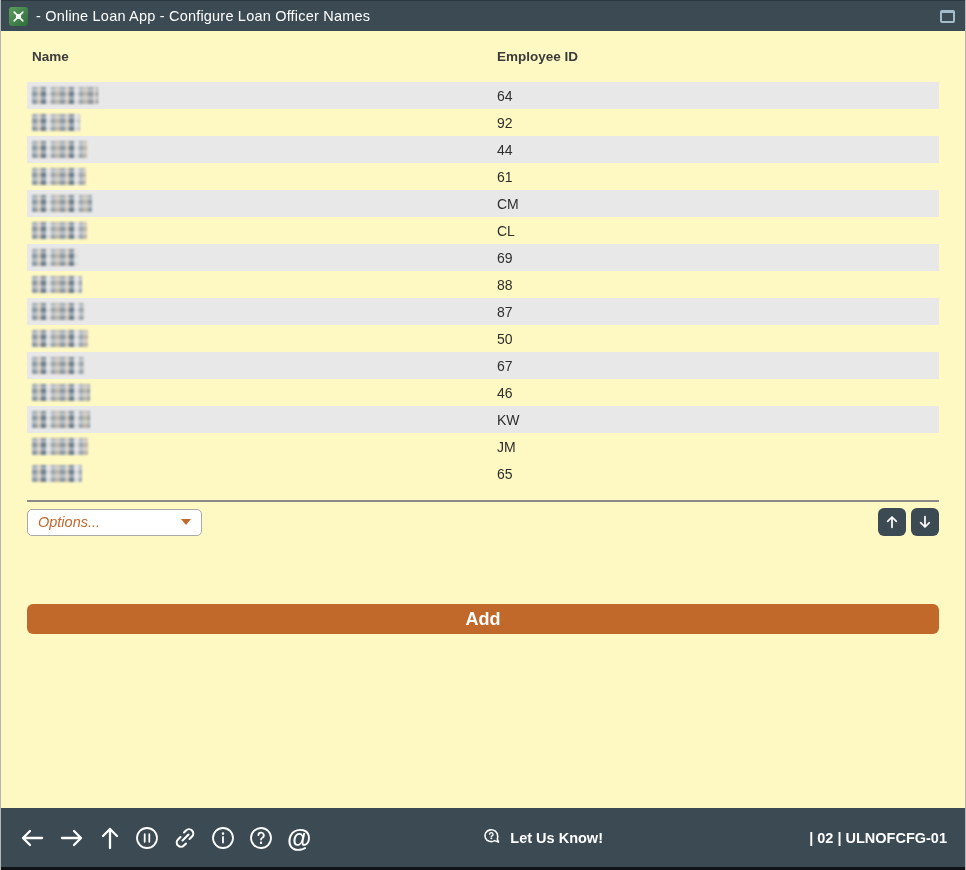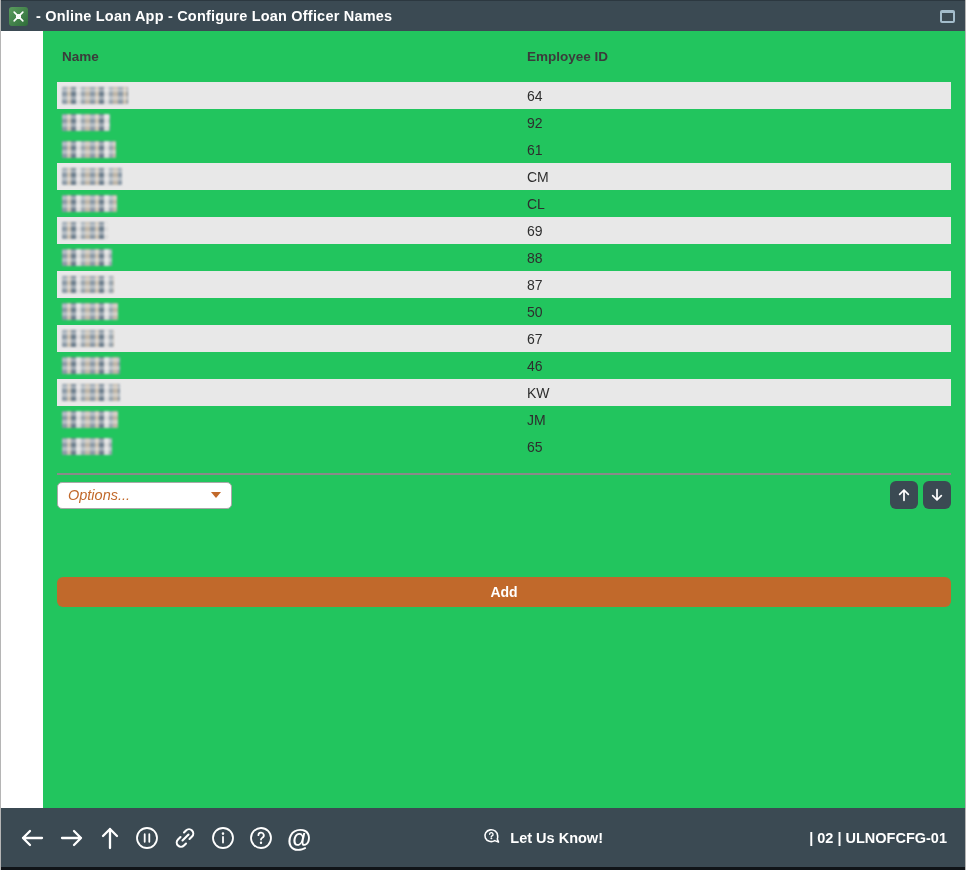--- a/index.html
+++ b/index.html
@@ -21,32 +21,32 @@
     padding: 0 10px 0 8px;
     border-top: 1px solid #2c3840;
   }
   .app-icon {
     width: 19px; height: 19px; border-radius: 3px;
     background: linear-gradient(135deg, #5a9c5e, #2f6d3a);
     display: flex; align-items: center; justify-content: center;
     margin-right: 8px; flex: 0 0 19px;
   }
   .title-text {
-    color: #ffffff; font-size: 14.5px; font-weight: bold;
+    color: #ffffff; font-size: 14.5px; font-weight: normal;
     letter-spacing: .2px; white-space: nowrap;
   }
   .titlebar-spacer { flex: 1; }
   .maximize-icon {
     width: 15px; height: 13px;
     border: 2px solid #a3bccb; border-top-width: 3px;
     border-radius: 2px; cursor: pointer;
   }
 
   
-  .content { flex: 1; padding: 0 14px; background: #22c55e; margin-left: 42px; }
+  .content { flex: 1; padding: 0 26px; background: #fef9c3; }
 
   .table-header {
     height: 51px; display: flex; align-items: center;
   }
   .table-header .col { font-size: 13.5px; font-weight: bold; color: #3b3b3b; }
   .col-name { width: 470px; padding-left: 5px; }
 
   .table-body .row {
     height: 27px; display: flex; align-items: center;
   }
@@ -83,21 +83,21 @@
   .move-btn {
     width: 28px; height: 28px; border: none; border-radius: 6px;
     background: #3b4a53; display: flex; align-items: center; justify-content: center;
     cursor: pointer;
   }
 
   
   .add-button {
     margin-top: 68px; width: 100%; height: 30px;
     background: #c1692b; border: none; border-radius: 6px;
-    color: #ffffff; font-size: 14px; font-weight: bold;
+    color: #ffffff; font-size: 18px; font-weight: bold;
     font-family: "Liberation Sans", sans-serif;
     cursor: pointer; display: block;
   }
 
   
   .footer {
     flex: 0 0 62px; height: 62px;
     background: #3b4a53; border-bottom: 3px solid #101418;
     display: flex; align-items: center;
     padding: 0 18px; color: #fff;
@@ -145,20 +145,26 @@
         <div class="cell-name">
           <span class="redacted-name" style="width: 66px;"></span>
         </div>
         <div class="cell-id">64</div>
       </div>
         <div class="row">
         <div class="cell-name">
           <span class="redacted-name" style="width: 48px;"></span>
         </div>
         <div class="cell-id">92</div>
+      </div>
+        <div class="row alt">
+        <div class="cell-name">
+          <span class="redacted-name" style="width: 55px;"></span>
+        </div>
+        <div class="cell-id">44</div>
       </div>
         <div class="row">
         <div class="cell-name">
           <span class="redacted-name" style="width: 54px;"></span>
         </div>
         <div class="cell-id">61</div>
       </div>
         <div class="row alt">
         <div class="cell-name">
           <span class="redacted-name" style="width: 60px;"></span>

